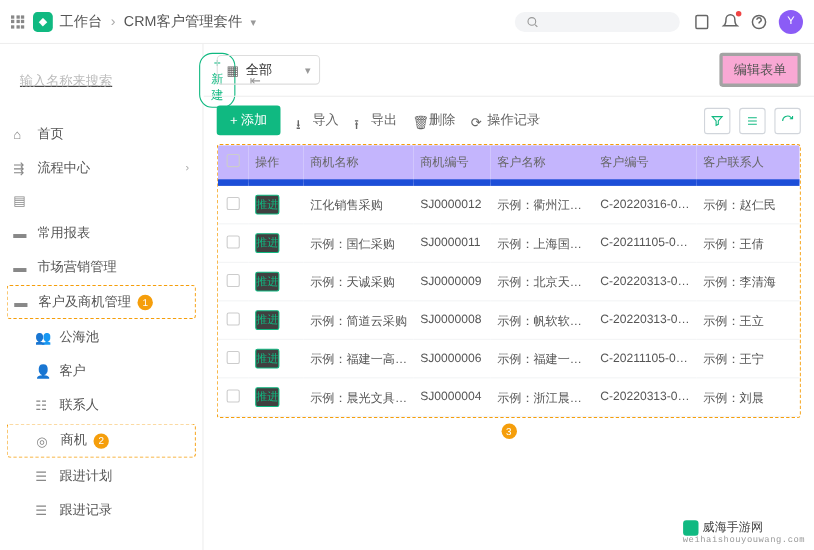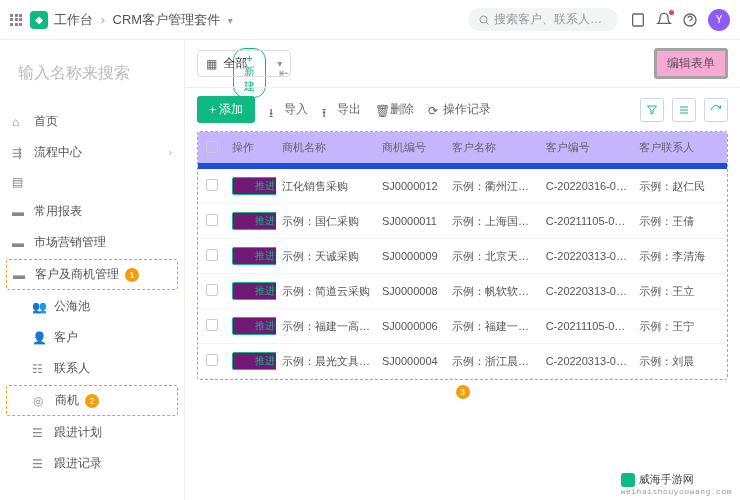--- a/index.html
+++ b/index.html
@@ -18,21 +18,21 @@
 .search-box svg { width: 12px; height: 12px; margin-right: 4px; }
 .header-icons { display: flex; align-items: center; gap: 10px; margin-left: 12px; }
 .h-icon { width: 16px; height: 16px; color: #666; position: relative; }
 .h-icon.badge::after { content: ''; position: absolute; top: -2px; right: -2px; width: 5px; height: 5px; background: #ef4444; border-radius: 50%; }
 .avatar { width: 22px; height: 22px; border-radius: 50%; background: #8b5cf6; color: #fff; display: flex; align-items: center; justify-content: center; font-size: 10px; }
 
 
 .content { display: flex; height: calc(100% - 40px); }
 .sidebar { width: 185px; border-right: 1px solid #eee; display: flex; flex-direction: column; }
 .sidebar-top { display: flex; align-items: center; padding: 8px 10px; gap: 8px; }
-.side-search { flex: 1; border: none; background: transparent; font-size: 16px; color: #333; outline: none; }
+.side-search { flex: 1; border: none; background: transparent; font-size: 12px; color: #333; outline: none; text-decoration: underline; }
 .side-search::placeholder { color: #bbb; }
 .new-btn { border: 1px solid #10b981; color: #10b981; background: #fff; border-radius: 12px; padding: 3px 10px; font-size: 11px; cursor: pointer; }
 .collapse-icon { color: #999; margin-left: 5px; }
 
 .nav { overflow-y: auto; }
 .nav-item { display: flex; align-items: center; padding: 7px 12px; color: #555; font-size: 12px; cursor: pointer; position: relative; }
 .nav-item .ni-icon { width: 14px; margin-right: 8px; color: #888; }
 .nav-item.indent { padding-left: 32px; }
 .nav-item .arrow { margin-left: auto; color: #aaa; font-size: 10px; }
 .nav-item.hl-orange { border: 1px dashed #f59e0b; border-radius: 3px; margin: 1px 6px; padding: 6px 6px; }
@@ -56,21 +56,21 @@
 
 
 .table-box { margin: 0 12px; border: 1px dashed #f59e0b; border-radius: 3px; overflow: hidden; }
 table { width: 100%; border-collapse: collapse; font-size: 11px; table-layout: fixed; }
 th { background: #c4b5fd; text-align: left; padding: 8px 6px; color: #666; font-weight: normal; border-bottom: 6px solid #1d4ed8; }
 td { padding: 8px 6px; border-bottom: 1px solid #f3f4f6; color: #555; white-space: nowrap; overflow: hidden; text-overflow: ellipsis; }
 th.cb, td.cb { width: 28px; text-align: center; }
 th.op, td.op { width: 50px; }
 td.nm { width: 100px; } th.nm { width: 100px; }
 td.cd { width: 70px; } th.cd { width: 70px; font-family: Liberation Serif, serif; }
-.promote-btn { border: 1px solid #10b981; color: #10b981; background: #701a75; padding: 1px 22px; font-size: 10px; border-radius: 2px; cursor: pointer; }
+.promote-btn { border: 1px solid #10b981; color: #10b981; background: #404040; padding: 1px 0; font-size: 10px; border-radius: 2px; cursor: pointer; }
 .cb-box { width: 12px; height: 12px; border: 1px solid #ccc; display: inline-block; border-radius: 2px; }
 
 .bottom-badge { text-align: center; padding: 4px 0; }
 .bottom-badge .n { display: inline-flex; width: 14px; height: 14px; border-radius: 50%; background: #f59e0b; color: #fff; font-size: 9px; align-items: center; justify-content: center; }
 
 .watermark { position: absolute; right: 8px; bottom: 4px; font-size: 11px; color: #444; font-family: Liberation Mono, monospace; }
 .watermark .s { font-size: 8px; color: #999; display: block; letter-spacing: 0.5px; }
 .wm-logo { display:inline-block; width: 14px; height: 14px; background: #10b981; border-radius: 3px; vertical-align: middle; margin-right: 4px; }
 
 svg { display: block; }
@@ -96,21 +96,20 @@
     <span class="sep">›</span>
     <span>CRM客户管理套件</span>
     <span class="chev-d">▾</span>
   </div>
   <div class="hspace"></div>
   <div class="search-box">
     <svg viewBox="0 0 24 24" fill="none" stroke="currentColor" stroke-width="2">
         <circle cx="11" cy="11" r="7"></circle>
         <path d="m21 21-4-4"></path>
       </svg>
-    <span>搜索客户、联系人…</span>
   </div>
   <div class="header-icons">
     <div class="h-icon">
         <svg viewBox="0 0 24 24" fill="none" stroke="currentColor" stroke-width="2">
           <rect x="4" y="3" width="16" height="18" rx="2"></rect>
         </svg>
       </div>
     <div class="h-icon badge">
         <svg viewBox="0 0 24 24" fill="none" stroke="currentColor" stroke-width="2">
           <path d="M6 8a6 6 0 0 1 12 0c0 7 3 9 3 9H3s3-2 3-9"></path>

